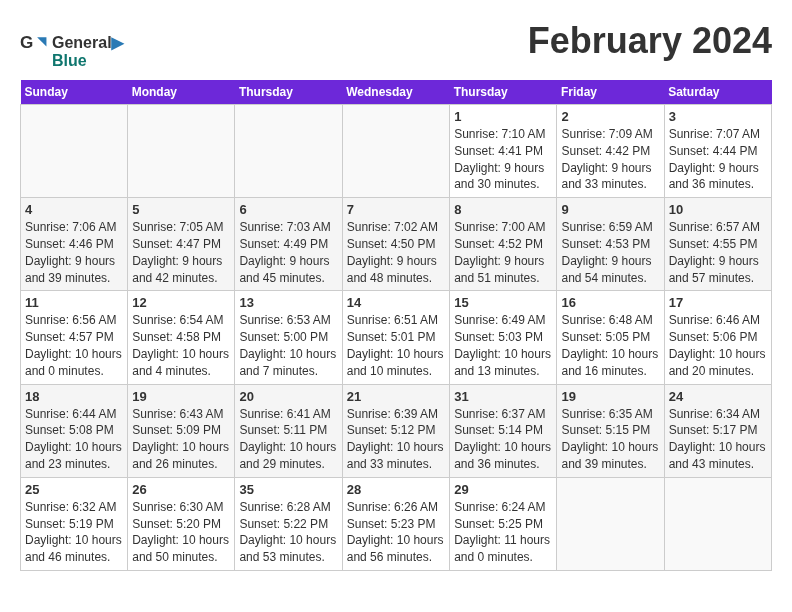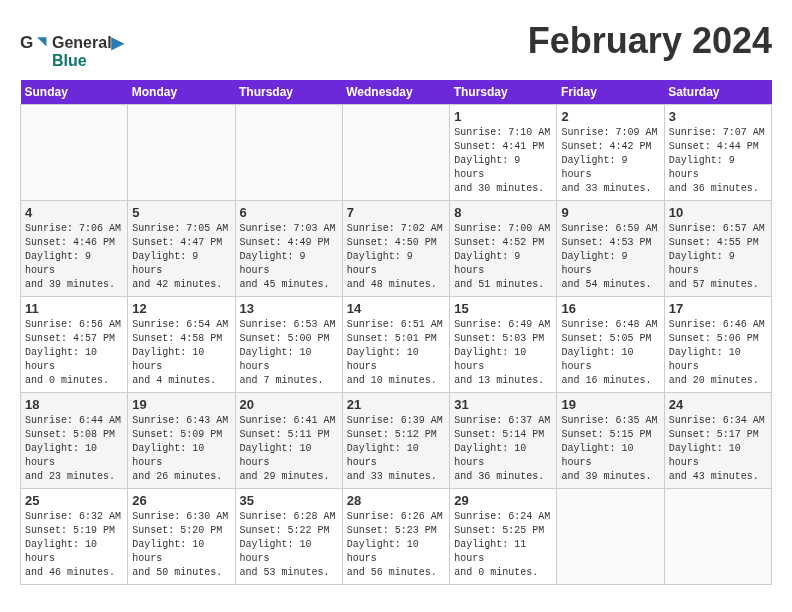--- a/index.html
+++ b/index.html
@@ -61,24 +61,23 @@
     td.empty {
       background: #f9f9f9;
     }
     .day-num {
       font-size: 13px;
       font-weight: bold;
       color: #333;
       margin-bottom: 2px;
     }
     .day-info {
-      font-size: 10px;
+      font-size: 12px;
       color: #333;
       line-height: 1.4;
-      font-family: Liberation Mono, monospace;
     }
     tr:nth-child(even) td { background: #f5f5f5; }
     tr:nth-child(even) td.empty { background: #f0f0f0; }
     
     tbody tr td { background: #fff; }
     .row-even td { background: #f5f5f5 !important; }
   </style>
 </head>
 <body>
 

